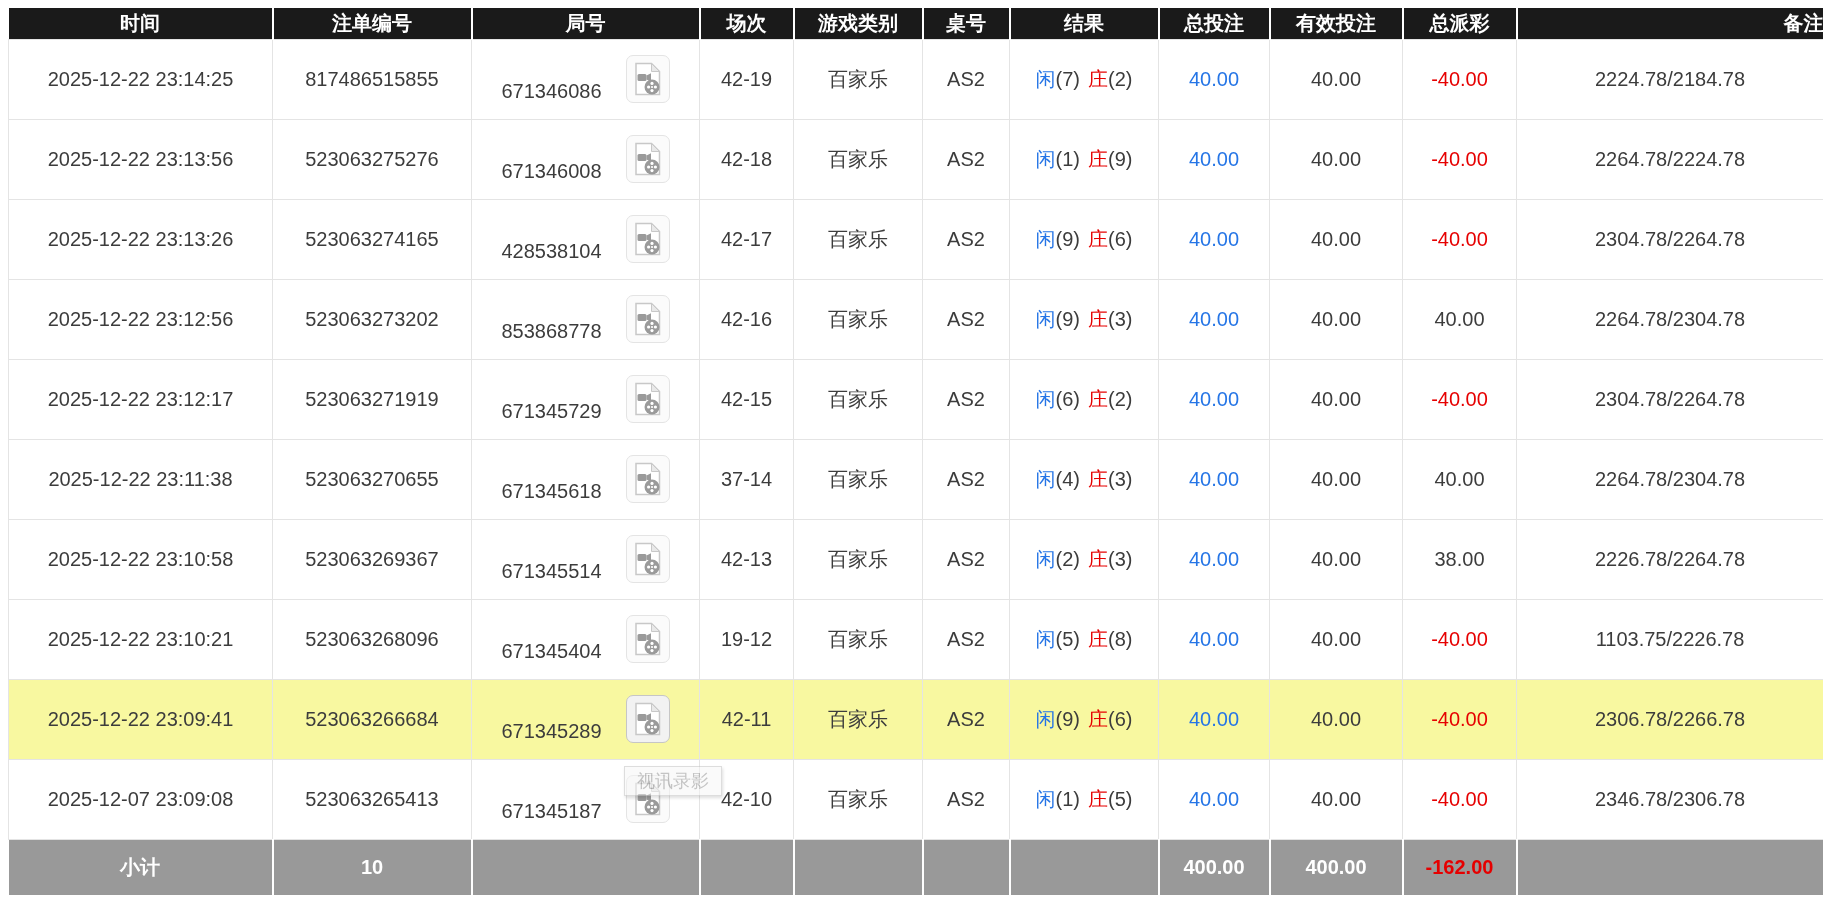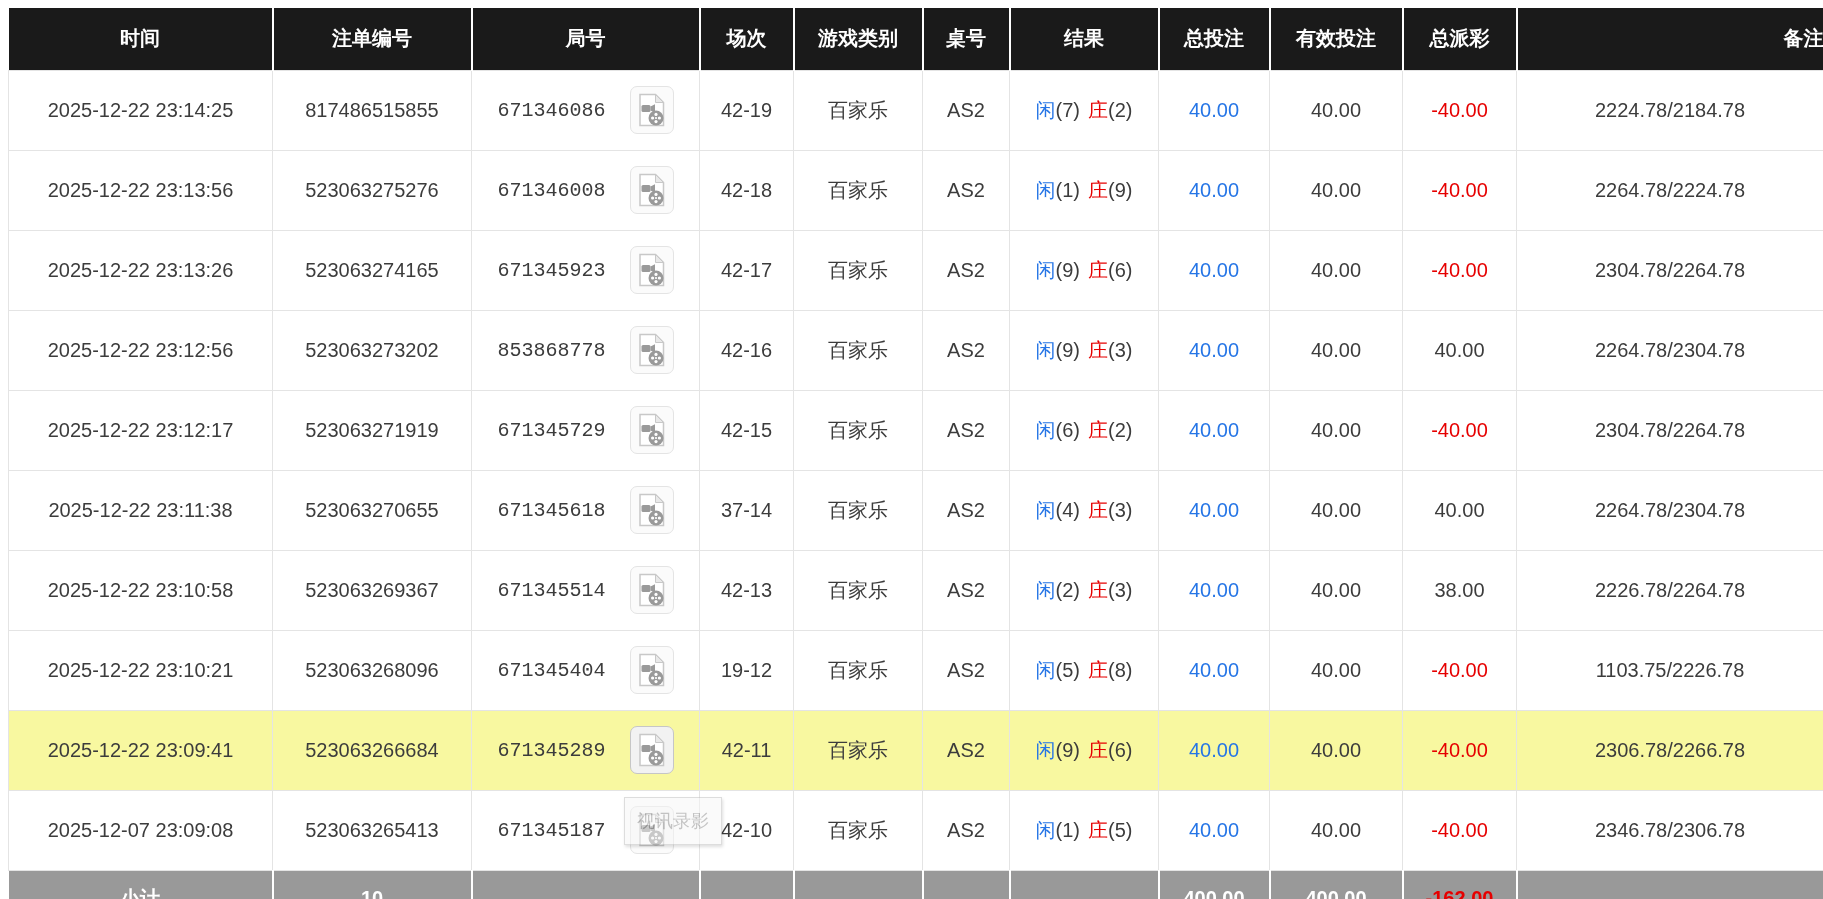--- a/index.html
+++ b/index.html
@@ -5,45 +5,45 @@
   * { box-sizing: border-box; }
   html, body { margin: 0; padding: 0; }
   body {
     width: 1823px; height: 899px; overflow: hidden; background: #fff;
     font-family: "Liberation Sans", "DejaVu Sans", sans-serif;
   }
   .table-wrap { position: absolute; left: 8px; top: 8px; }
   table { border-collapse: collapse; table-layout: fixed; width: 1815px; }
   thead th {
     background: var(--header-bg, #1a1a1a); color: var(--header-text, #fff);
-    height: 62px; font-size: 20px; font-weight: 700;
+    height: 31px; font-size: 20px; font-weight: 700;
     border-right: 2px solid #fff; padding: 0; text-align: center; vertical-align: middle;
   }
   thead th:last-child { border-right: none; text-align: right; }
   tbody td {
     height: 80px; border: 1px solid #e4e4e4; background: #fff;
     text-align: center; vertical-align: middle;
     font-size: 20px; color: #3c3c3c; padding: 0;
   }
   tbody tr.hl td { background: var(--highlight-row, #f8f8a0); }
   .blue { color: var(--player-blue, #2575e6); }
   .red  { color: var(--banker-red, #e60000); }
   .blab { margin-left: 8px; }
-  .roundwrap { display: flex; align-items: center; justify-content: center; gap: 24px; font-family: Liberation Mono, monospace; }
+  .roundwrap { display: flex; align-items: flex-end; justify-content: center; gap: 24px; }
   .round-cell { position: relative; }
   .vbtn {
     width: 44px; height: 48px; border: 1px solid #e4e4e4; border-radius: 7px;
     background: #fbfbfb; display: inline-flex; align-items: center; justify-content: center;
     cursor: pointer; padding: 0;
   }
   .vbtn-hl { border-color: #c6c6c6; background: #f2f2f2; }
   .vtooltip {
     position: absolute; left: 152px; top: 6px; z-index: 3;
     border: 1px solid #bdbdbd; background: #f6f6f6; color: #8a8a8a;
-    font-size: 18px; line-height: 1; padding: 14px 12px; white-space: nowrap;
+    font-size: 18px; line-height: 1; padding: 5px 12px; white-space: nowrap;
     opacity: .5; box-shadow: 1px 2px 3px rgba(0,0,0,.25);
   }
   tfoot td {
     background: var(--footer-bg, #999); color: var(--footer-text, #fff);
     height: 56px; font-size: 20px; font-weight: 700; text-align: center; vertical-align: middle;
     border-right: 2px solid #fff; border-top: none; border-bottom: none; padding: 0;
   }
   tfoot td:last-child { border-right: none; }
 </style>
 </head>
@@ -140,21 +140,21 @@
           <td><span class="blue">40.00</span></td>
           <td><span>40.00</span></td>
           <td><span class="red">-40.00</span></td>
           <td><span>2264.78/2224.78</span></td>
         </tr>
         <tr>
           <td><span>2025-12-22 23:13:26</span></td>
           <td><span>523063274165</span></td>
           <td class="round-cell">
             <div class="roundwrap">
-              <span>671345923</span>
+              <span>428538104</span>
               <button class="vbtn">
                 <svg width="30" height="34" viewBox="0 0 30 34">
                   <path d="M3 1.5 h15.5 l8 8 v23 h-23.5 z" fill="#ffffff" stroke="#c8c8c8" stroke-width="1.5"></path>
                   <path d="M18.5 1.5 l8 8 h-8 z" fill="#e9e9e9" stroke="#c8c8c8" stroke-width="1"></path>
                   <rect x="4.5" y="12" width="9" height="7" rx="1.5" fill="#9a9a9a"></rect>
                   <path d="M13.5 13.5 l4.5 -2.2 v8.4 l-4.5 -2.2 z" fill="#9a9a9a"></path>
                   <circle cx="19" cy="25" r="7.5" fill="#9a9a9a"></circle>
                   <circle cx="19" cy="21.4" r="1.6" fill="#ffffff"></circle>
                   <circle cx="15.6" cy="25" r="1.6" fill="#ffffff"></circle>
                   <circle cx="22.4" cy="25" r="1.6" fill="#ffffff"></circle>

